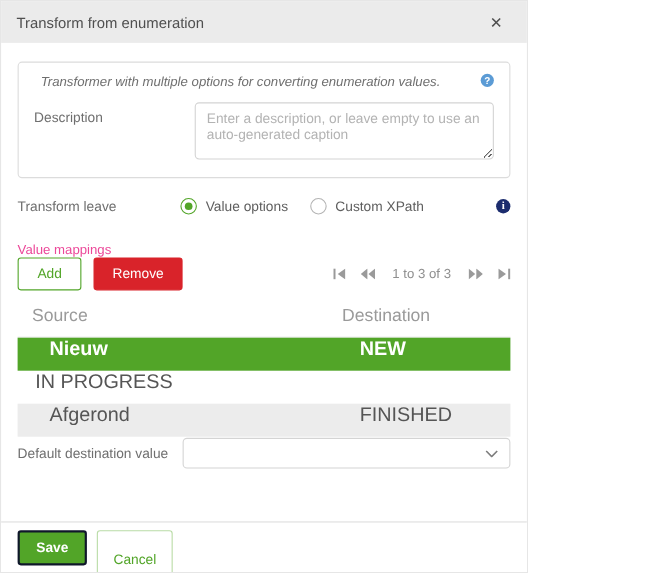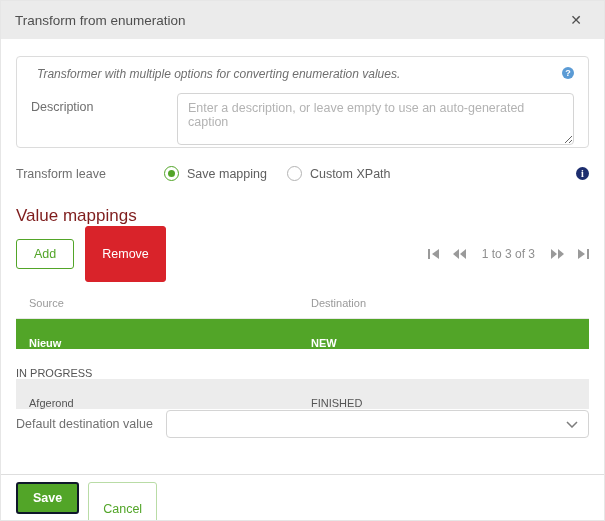--- a/index.html
+++ b/index.html
@@ -1,21 +1,21 @@
 <!DOCTYPE html>
 <html><head>
 <meta charset="utf-8">
 <style>
   * { box-sizing: border-box; margin: 0; padding: 0; }
   html, body { background: #fff; }
   body { font-family: "Liberation Sans", "DejaVu Sans", sans-serif; }
 
   .dialog {
     position: relative;
-    width: 605px; height: 521px;
+    width: 480px; height: 521px;
     background: #fff;
     border: 1px solid #e6e6e6;
     overflow: hidden;
     color: #555;
   }
 
   
   .dialog-header {
     height: 38px;
     background: #ebebeb;
@@ -26,21 +26,21 @@
   .close-btn {
     border: 0; background: transparent; cursor: pointer;
     font-size: 14px; color: #4f4f4f; line-height: 1; padding: 4px 8px;
   }
 
   
   .dialog-body { padding: 17px 15px 0 15px; font-size: 12.5px; }
 
   .group-box {
     border: 1px solid #dcdcdc; border-radius: 4px;
-    padding: 10px 14px 2px 14px;
+    padding: 10px 14px 16px 14px;
   }
   .info-row { display: flex; align-items: flex-start; }
   .info-text { font-style: italic; font-size: 12px; color: #6f6f6f; padding-left: 6px; }
   .help-icon {
     margin-left: auto; flex: 0 0 auto;
     width: 12px; height: 12px; border-radius: 50%;
     background: #5b9bd5; color: #fff;
     font-size: 9px; font-weight: bold; line-height: 12px; text-align: center;
     cursor: pointer;
   }
@@ -71,40 +71,40 @@
   }
   .info-icon {
     margin-left: auto;
     width: 13px; height: 13px; border-radius: 50%;
     background: #1c2d6e; color: #fff;
     font-size: 10px; font-weight: bold; font-family: "Liberation Serif", serif;
     line-height: 13px; text-align: center; cursor: pointer;
   }
 
   
-  .section-title { margin-top: 25px; font-size: 17px; color: #7f1d1d; }
+  .section-title { margin-top: 25px; font-size: 12px; color: #ec4899; }
   .toolbar { display: flex; align-items: center; }
   .btn { font-size: 12.5px; border-radius: 3px; cursor: pointer; font-family: inherit; }
   .btn-add {
     background: #fff; border: 1px solid #52a528; color: #52a528;
     padding: 7px 17px;
   }
   .btn-remove {
     background: #d9232a; border: 1px solid #d9232a; color: #fff;
-    padding: 20px 16px; margin-left: 11px;
+    padding: 7px 16px; margin-left: 11px;
   }
   .pager { margin-left: auto; display: flex; align-items: center; gap: 14px; }
   .pager-btn { background: transparent; border: 0; cursor: pointer; padding: 0; line-height: 0; }
   .pager-btn svg { fill: #9a9a9a; }
   .pager-status { font-size: 12px; color: #8f8f8f; padding: 0 2px; }
 
   
   .vm-table { margin-top: 12px; }
-  .vm-head { display: flex; font-size: 11px; color: #9a9a9a; padding: 3px 0 9px 0; border-bottom: 1px solid #e8e8e8; }
-  .vm-row { display: flex; align-items: flex-end; height: 30px; font-size: 11px; color: #555; cursor: pointer; }
+  .vm-head { display: flex; font-size: 16px; color: #9a9a9a; padding: 3px 0 9px 0; border-bottom: 1px solid #e8e8e8; }
+  .vm-row { display: flex; align-items: flex-start; height: 30px; font-size: 18px; color: #555; cursor: pointer; padding-left: 16px; }
   .col-source { width: 295px; padding-left: 13px; }
   .col-dest { flex: 1; }
   .vm-row.selected { background: #52a528; color: #fff; font-weight: bold; }
   .vm-row.alt { background: #ececec; }
 
   .default-row { display: flex; align-items: center; height: 30px; color: #6f6f6f; }
   .default-label { width: 150px; padding-left: 0; }
   .default-select {
     flex: 1; height: 28px;
     border: 1px solid #d4d4d4; border-radius: 4px; background: #fff;
@@ -144,21 +144,21 @@
       <div class="desc-row">
         <span class="desc-label">Description</span>
         <textarea class="desc-input" placeholder="Enter a description, or leave empty to use an auto-generated caption" style=""></textarea>
       </div>
     </div>
 
     <div class="transform-row">
       <span class="transform-label">Transform leave</span>
       <span class="radio-option selected">
         <span class="radio-circle"></span>
-        <span>Save mapping</span>
+        <span>Value options</span>
       </span>
       <span class="radio-option">
         <span class="radio-circle"></span>
         <span>Custom XPath</span>
       </span>
       <span class="info-icon">i</span>
     </div>
 
     <div class="section-title">Value mappings</div>
 

